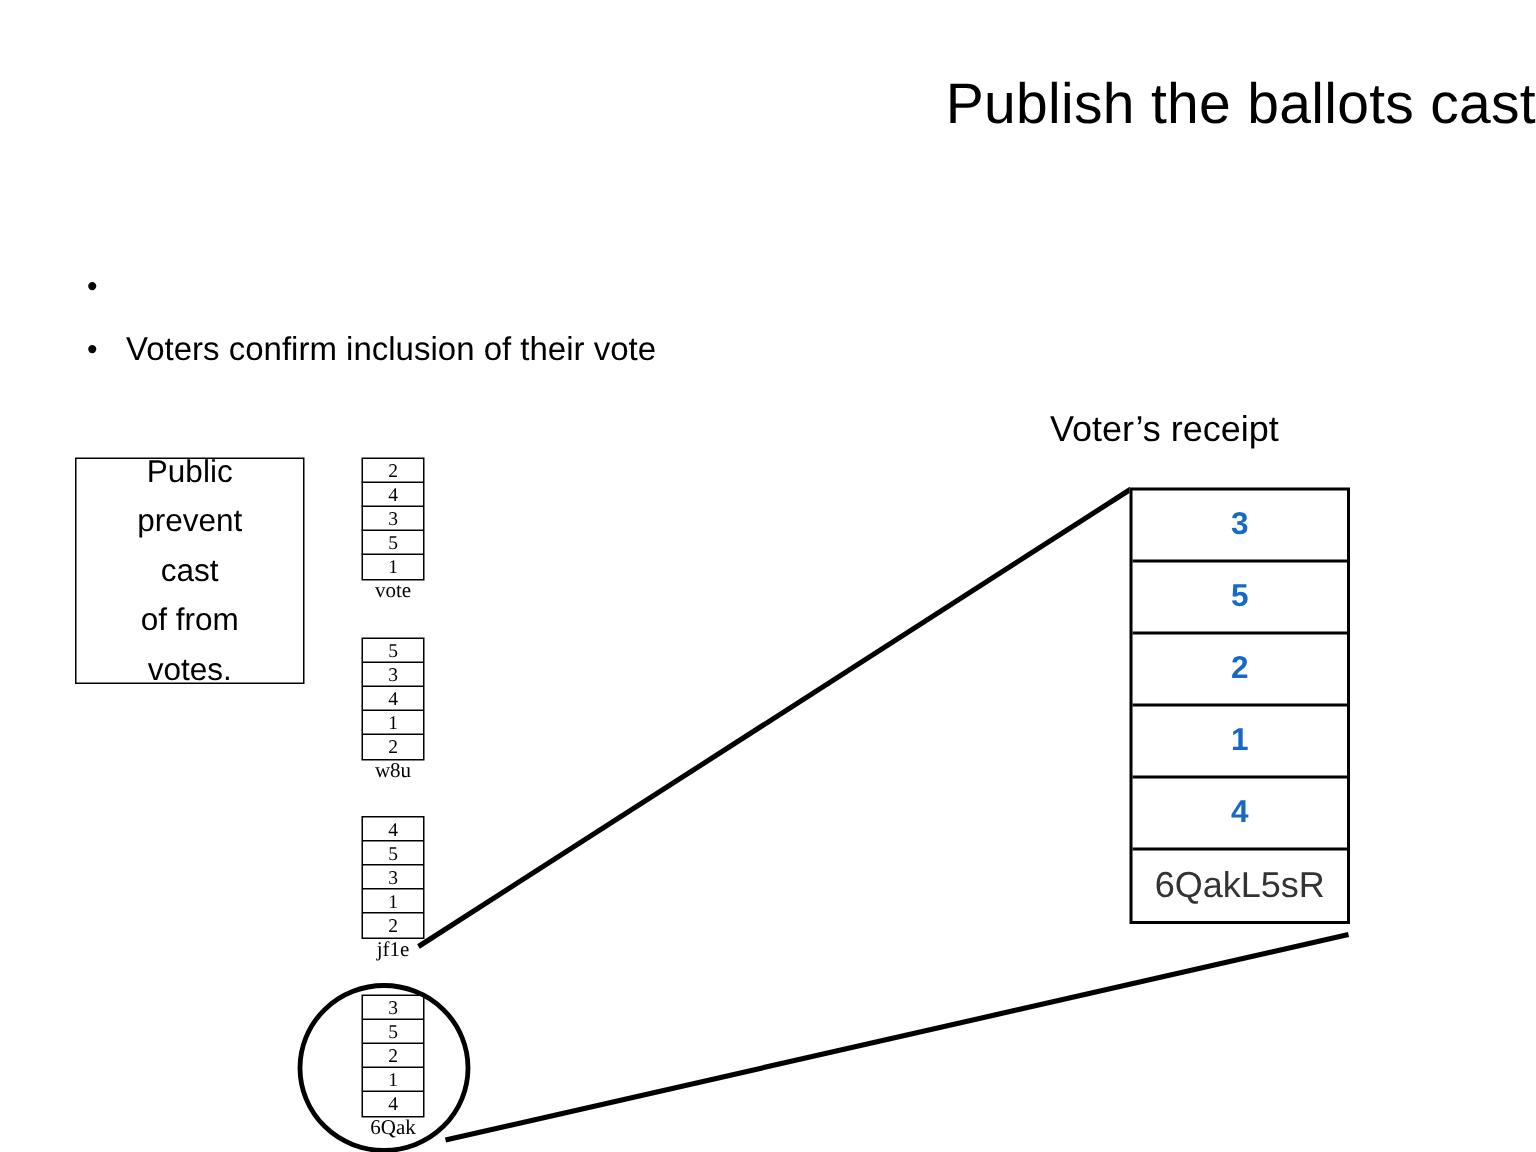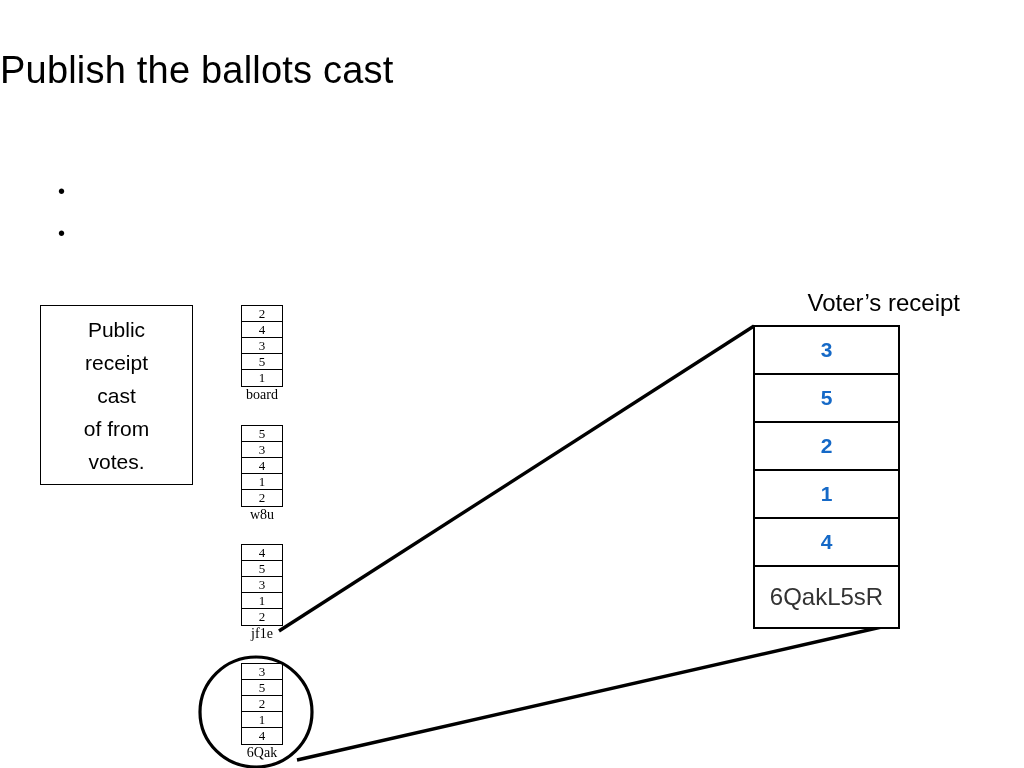--- a/index.html
+++ b/index.html
@@ -16,21 +16,21 @@
     color: #000000;
     -webkit-font-smoothing: none;
   }
 
   
   #slide-title {
     position: absolute;
     left: 0;
     top: 46px;
     width: 1024px;
-    text-align: left;
+    text-align: right;
     font-size: 38px;
     font-weight: 400;
     line-height: 48px;
     letter-spacing: 0.2px;
     white-space: nowrap;
   }
 
   
   #bullet-list {
     position: absolute;
@@ -48,24 +48,24 @@
   .bullet-dot {
     width: 26px;
     flex: 0 0 26px;
     text-align: left;
     font-size: 20px;
   }
 
   
   #bulletin-box {
     position: absolute;
-    left: 40px;
+    left: 50px;
     top: 305px;
     width: 153px;
-    height: 180px;
+    height: 151px;
     border: 1.6px solid #000000;
     box-sizing: border-box;
     display: flex;
     flex-direction: column;
     align-items: center;
     justify-content: center;
     background: #ffffff;
   }
   .bulletin-line {
     font-size: 21px;
@@ -128,23 +128,23 @@
     top: 0;
     width: 1024px;
     height: 768px;
     pointer-events: none;
   }
 
   
   #receipt-heading {
     position: absolute;
     left: 700px;
-    top: 288px;
+    top: 272px;
     width: 260px;
-    text-align: right;
+    text-align: left;
     font-size: 24px;
     line-height: 30px;
     white-space: nowrap;
   }
   #receipt-panel {
     position: absolute;
     left: 753px;
     top: 325px;
     width: 147px;
     border: 2.4px solid #000000;
@@ -156,59 +156,60 @@
     border-bottom: 2.4px solid #000000;
     box-sizing: border-box;
     display: flex;
     align-items: center;
     justify-content: center;
     font-size: 21px;
     font-weight: bold;
     color: #1569c7;
   }
   .receipt-cell.receipt-code {
-    height: 60px;
+    height: 47px;
     border-bottom: none;
     font-size: 24px;
     font-weight: 400;
     color: #333333;
     letter-spacing: 0px;
   }
 </style>
 </head>
 <body>
 
 <div id="slide-title">Publish the ballots cast</div>
 
 <div id="bullet-list">
   <div class="bullet-row">
     <span class="bullet-dot">•</span>
   </div>
   <div class="bullet-row">
     <span class="bullet-dot">•</span>
+    <span class="bullet-text">Voters confirm inclusion of their vote</span>
   </div>
 </div>
 
 <div id="bulletin-box">
   <div class="bulletin-line">Public</div>
-  <div class="bulletin-line">receipt</div>
+  <div class="bulletin-line">prevent</div>
   <div class="bulletin-line">cast</div>
   <div class="bulletin-line">of from</div>
   <div class="bulletin-line">votes.</div>
 </div>
 
 <div class="ballot" id="ballot-1">
   <div class="ballot-cells">
     <div class="ballot-cell">2</div>
     <div class="ballot-cell">4</div>
     <div class="ballot-cell">3</div>
     <div class="ballot-cell">5</div>
     <div class="ballot-cell">1</div>
   </div>
-  <div class="ballot-label">board</div>
+  <div class="ballot-label">vote</div>
 </div>
 
 <div class="ballot" id="ballot-2">
   <div class="ballot-cells">
     <div class="ballot-cell">5</div>
     <div class="ballot-cell">3</div>
     <div class="ballot-cell">4</div>
     <div class="ballot-cell">1</div>
     <div class="ballot-cell">2</div>
   </div>

